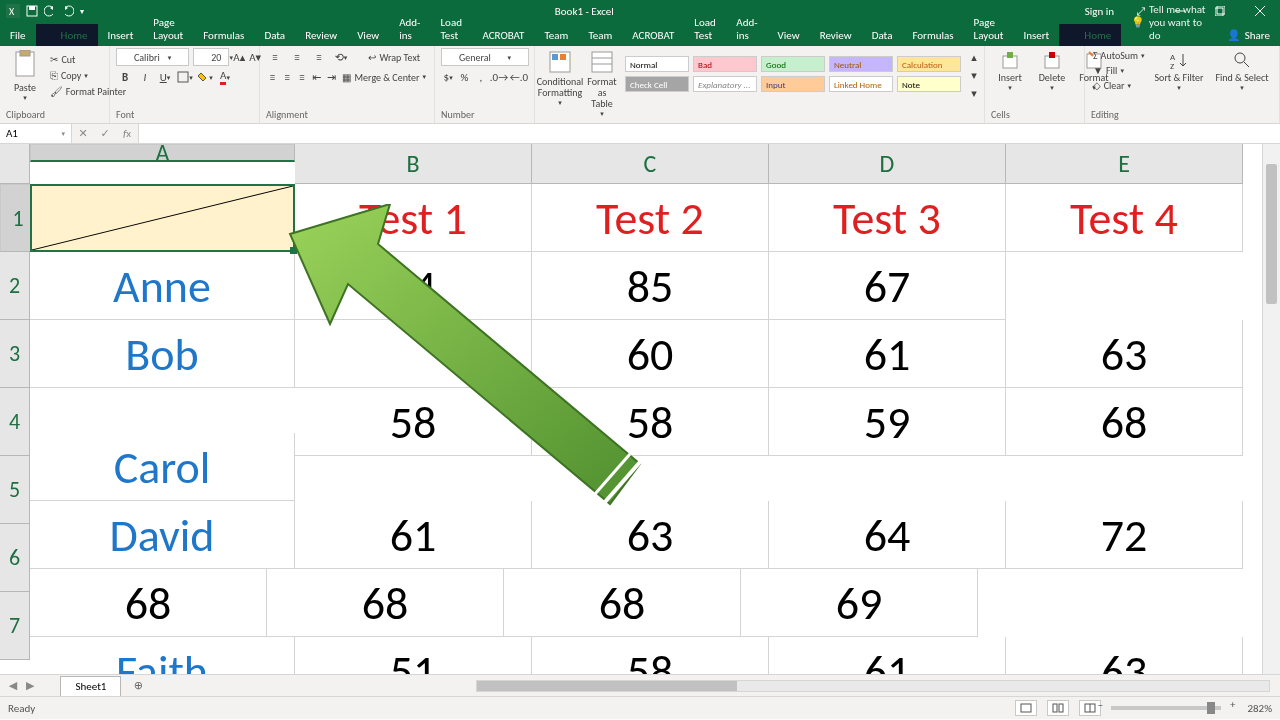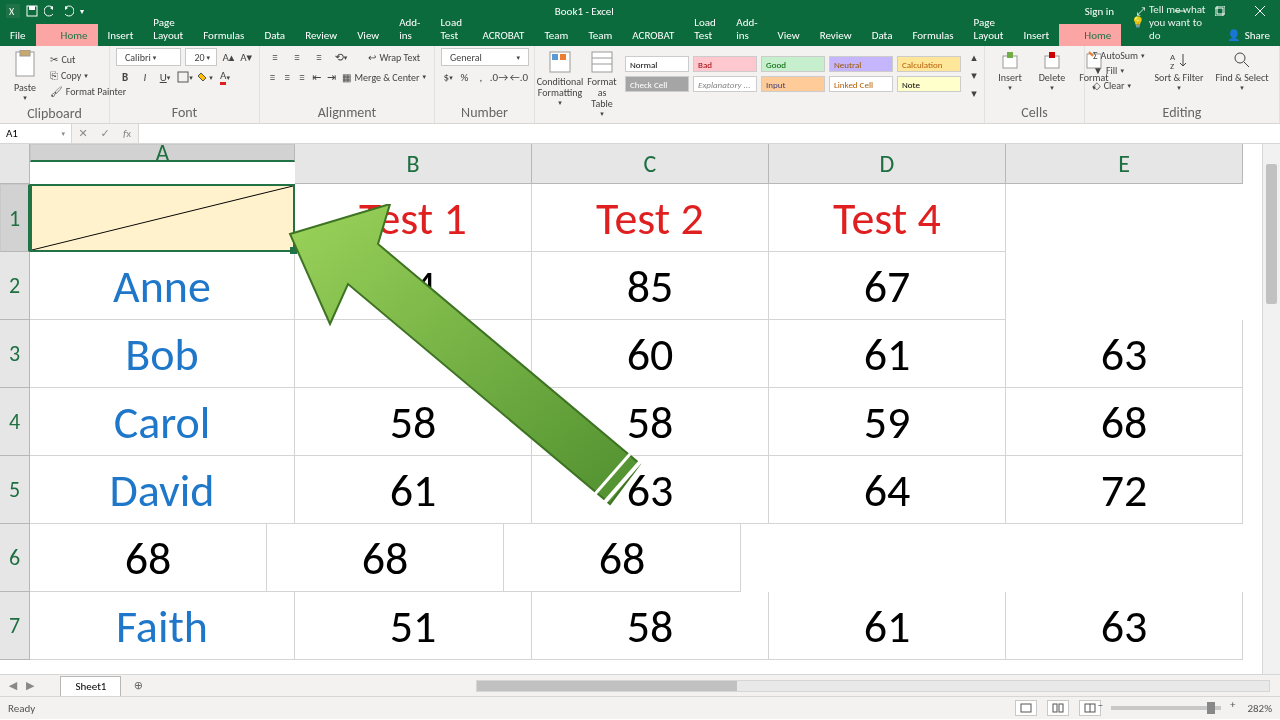--- a/index.html
+++ b/index.html
@@ -13,34 +13,34 @@
   .titlebar .right { display:flex; align-items:center; gap:4px; padding-right:0;}
   .titlebar .signin { font-size:11px; margin-right:8px;}
   .titlebar .win { display:flex;}
   .titlebar .winbtn { width:40px; height:22px; display:flex; align-items:center; justify-content:center;}
   .titlebar .winbtn.close { background:none;}
 
   
   .tabs { height:24px; background:#0c6b3d; display:flex; align-items:flex-end; color:#fff; font-size:11px;}
   .tabs .tab { padding:5px 10px 4px; cursor:pointer;}
   .tabs .tab.file { background:#0c6b3d; font-weight:normal;}
-  .tabs .tab.active { background:#fca5a5; color:#217346;padding-left:25px;}
+  .tabs .tab.active { background:#0f172a; color:#217346;padding-left:25px;}
   .tabs .tell { display:flex; align-items:center; gap:4px; padding:5px 10px 4px; opacity:.9;}
   .tabs .spacer { flex:1;}
   .tabs .share { padding:5px 10px 4px; display:flex; align-items:center; gap:4px;}
 
   
   .ribbon { height:78px; background:#f3f2f1; border-bottom:1px solid #d6d6d6; display:flex; font-size:10px; color:#444;}
   .group { border-right:1px solid #e1e1e1; padding:2px 6px 0; display:flex; flex-direction:column; justify-content:space-between;}
-  .group .label { text-align:center; font-size:14px; color:#666; padding:1px 0 2px;}
+  .group .label { font-size:10px; color:#666; padding:1px 0 2px;}
   .grow { display:flex; gap:4px; align-items:center;}
   .btn-lg { display:flex; flex-direction:column; align-items:center; justify-content:center; gap:1px; padding:2px 4px; font-size:10px; text-align:center; line-height:1.1; min-width:38px;}
   .btn-lg svg { margin-bottom:1px;}
   .mini { font-size:10px; white-space:nowrap; display:flex; align-items:center; gap:3px; padding:1px 2px; line-height:1.3;}
-  .sel { border:1px solid #c8c8c8; background:#fff; font-size:10px; padding:1px 8px; height:18px; display:flex; align-items:center; gap:2px;}
+  .sel { border:1px solid #c8c8c8; background:#fff; font-size:10px; padding:1px 17px; height:18px; display:flex; align-items:center; gap:8px;}
   .fontrow { display:flex; gap:2px; align-items:center; margin-top:2px;}
   .iconbtn { width:18px; height:18px; display:flex; align-items:center; justify-content:center; font-size:11px;}
   .style-cell { border:1px solid #ccc; width:64px; height:16px; font-size:9px; padding:0 4px; display:flex; align-items:center; background:#fff;}
   .style-grid { display:grid; grid-template-columns:repeat(5,66px); grid-auto-rows:18px; gap:2px;}
 
   
   .fxbar { height:20px; border-bottom:1px solid #d6d6d6; display:flex; align-items:stretch;}
   .namebox { width:72px; border-right:1px solid #d6d6d6; font-size:11px; display:flex; align-items:center; padding:0 6px; justify-content:space-between; background:#fff;}
   .fxbtns { display:flex; align-items:center; border-right:1px solid #d6d6d6; background:#f3f2f1;}
   .fxbtns .b { width:22px; display:flex; align-items:center; justify-content:center; color:#888; font-size:11px;}
@@ -324,21 +324,21 @@
       <div style="display:flex;align-items:center;gap:2px;">
         <div class="style-grid" id="style-grid">
             <div class="style-cell" style="background: rgb(255, 255, 255); color: rgb(0, 0, 0);">Normal</div>
             <div class="style-cell" style="background: rgb(255, 199, 206); color: rgb(156, 0, 6);">Bad</div>
             <div class="style-cell" style="background: rgb(198, 239, 206); color: rgb(0, 97, 0);">Good</div>
             <div class="style-cell" style="background: #c4b5fd; color: rgb(156, 87, 0);">Neutral</div>
             <div class="style-cell" style="background: rgb(255, 230, 153); color: rgb(180, 95, 6);">Calculation</div>
             <div class="style-cell" style="background: rgb(165, 165, 165); color: rgb(255, 255, 255);">Check Cell</div>
             <div class="style-cell" style="background: rgb(255, 255, 255); color: rgb(136, 136, 136); font-style: italic;">Explanatory ...</div>
             <div class="style-cell" style="background: rgb(255, 204, 153); color: rgb(63, 63, 118);">Input</div>
-            <div class="style-cell" style="background: rgb(255, 255, 255); color: rgb(180, 95, 6);">Linked Cell</div>
+            <div class="style-cell" style="background: rgb(255, 255, 255); color: rgb(180, 95, 6);">Linked Home</div>
             <div class="style-cell" style="background: rgb(255, 255, 204); color: rgb(0, 0, 0);">Note</div>
           </div>
         <div style="display:flex;flex-direction:column;">
           <span class="iconbtn">▴</span>
           <span class="iconbtn">▾</span>
           <span class="iconbtn">▾</span>
         </div>
       </div>
     </div>
     <div class="label">Styles</div>
@@ -448,53 +448,55 @@
     </div>
   <div class="cells" id="cells">
       <div class="cell-row">
         <div class="cell a1" style="width: 265px; height: 68px;">
           <svg viewBox="0 0 100 100" preserveAspectRatio="none">
             <line x1="0" y1="100" x2="100" y2="0" stroke="#000" stroke-width="1"></line>
           </svg>
         </div>
         <div class="cell test-hdr" style="width: 237px; height: 68px;">Test 1</div>
         <div class="cell test-hdr" style="width: 237px; height: 68px;">Test 2</div>
+        <div class="cell test-hdr" style="width: 237px; height: 68px;">Test 3</div>
         <div class="cell test-hdr" style="width: 237px; height: 68px;">Test 4</div>
       </div>
       <div class="cell-row">
         <div class="cell name-col" style="width: 265px; height: 68px;">Anne</div>
         <div class="cell" style="width: 237px; height: 68px;">64</div>
         <div class="cell" style="width: 237px; height: 68px;">85</div>
         <div class="cell" style="width: 237px; height: 68px;">67</div>
       </div>
       <div class="cell-row">
         <div class="cell name-col" style="width: 265px; height: 68px;">Bob</div>
         <div class="cell" style="width: 237px; height: 68px;"></div>
         <div class="cell" style="width: 237px; height: 68px;">60</div>
         <div class="cell" style="width: 237px; height: 68px;">61</div>
         <div class="cell" style="width: 237px; height: 68px;">63</div>
       </div>
       <div class="cell-row">
-        <div class="cell name-col" style="width: 265px; height: 68px;">Carol</div>
+        <div class="cell name-col" style="width: 265px; height: 68px; margin-top: 45px;">Carol</div>
         <div class="cell" style="width: 237px; height: 68px;">58</div>
         <div class="cell" style="width: 237px; height: 68px;">58</div>
         <div class="cell" style="width: 237px; height: 68px;">59</div>
         <div class="cell" style="width: 237px; height: 68px;">68</div>
       </div>
       <div class="cell-row">
         <div class="cell name-col" style="width: 265px; height: 68px;">David</div>
         <div class="cell" style="width: 237px; height: 68px;">61</div>
         <div class="cell" style="width: 237px; height: 68px;">63</div>
         <div class="cell" style="width: 237px; height: 68px;">64</div>
         <div class="cell" style="width: 237px; height: 68px;">72</div>
       </div>
       <div class="cell-row">
         <div class="cell" style="width: 237px; height: 68px;">68</div>
         <div class="cell" style="width: 237px; height: 68px;">68</div>
         <div class="cell" style="width: 237px; height: 68px;">68</div>
+        <div class="cell" style="width: 237px; height: 68px;">69</div>
       </div>
       <div class="cell-row">
         <div class="cell name-col" style="width: 265px; height: 68px;">Faith</div>
         <div class="cell" style="width: 237px; height: 68px;">51</div>
         <div class="cell" style="width: 237px; height: 68px;">58</div>
         <div class="cell" style="width: 237px; height: 68px;">61</div>
         <div class="cell" style="width: 237px; height: 68px;">63</div>
       </div>
     </div>
   <div class="vscroll"></div>

